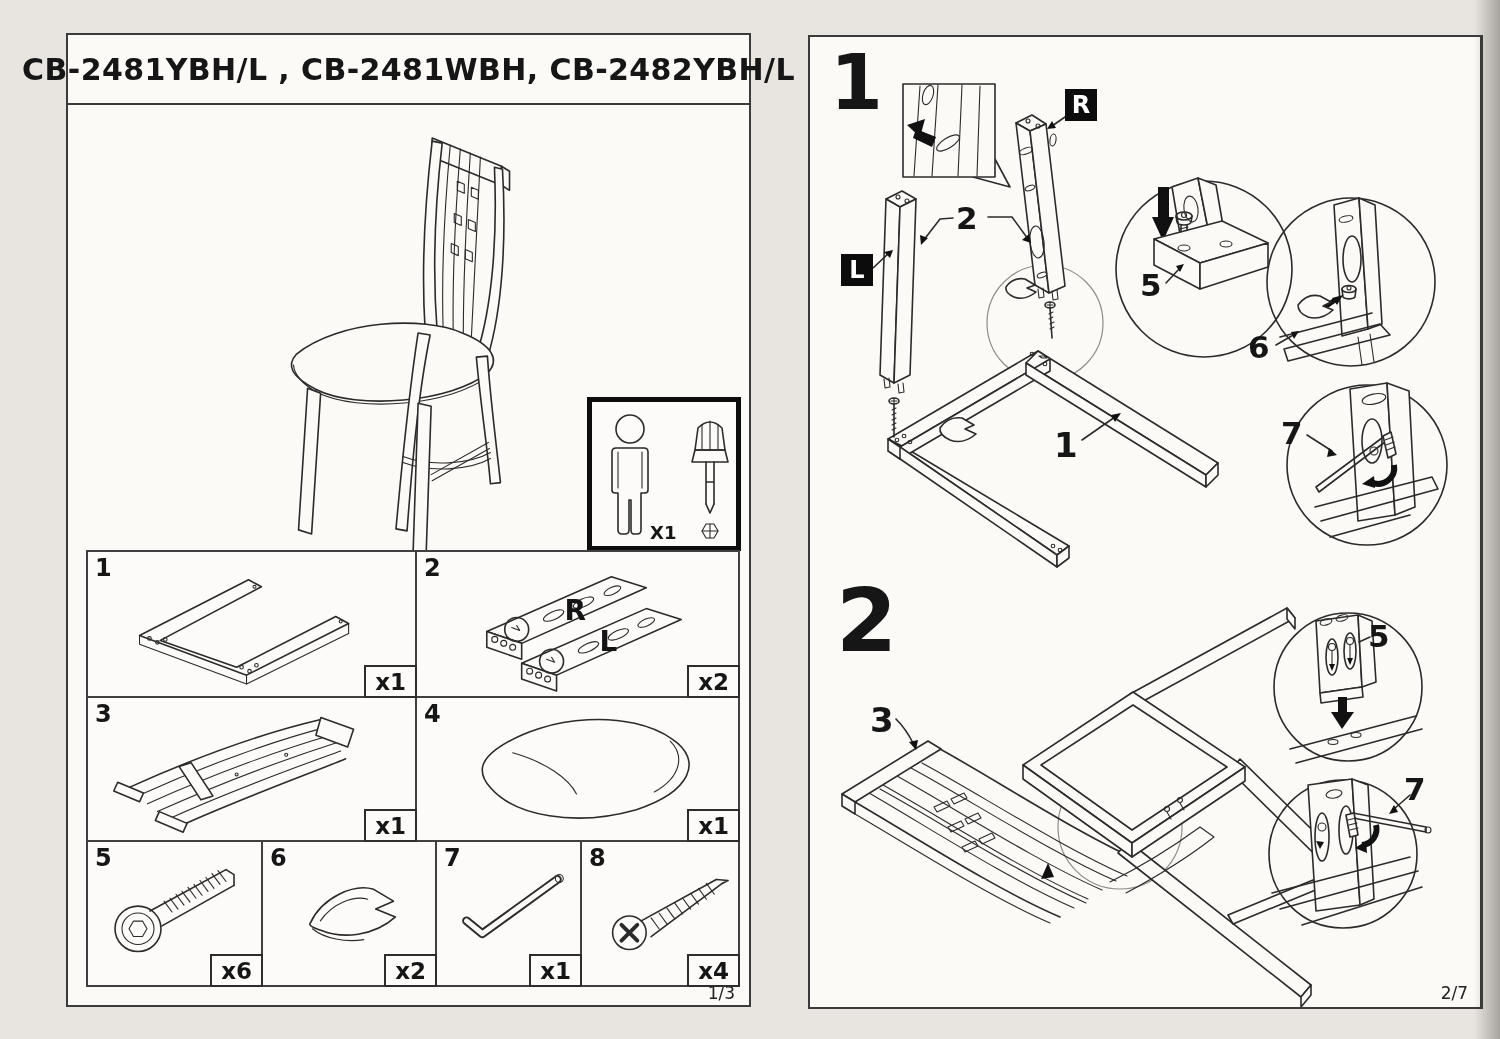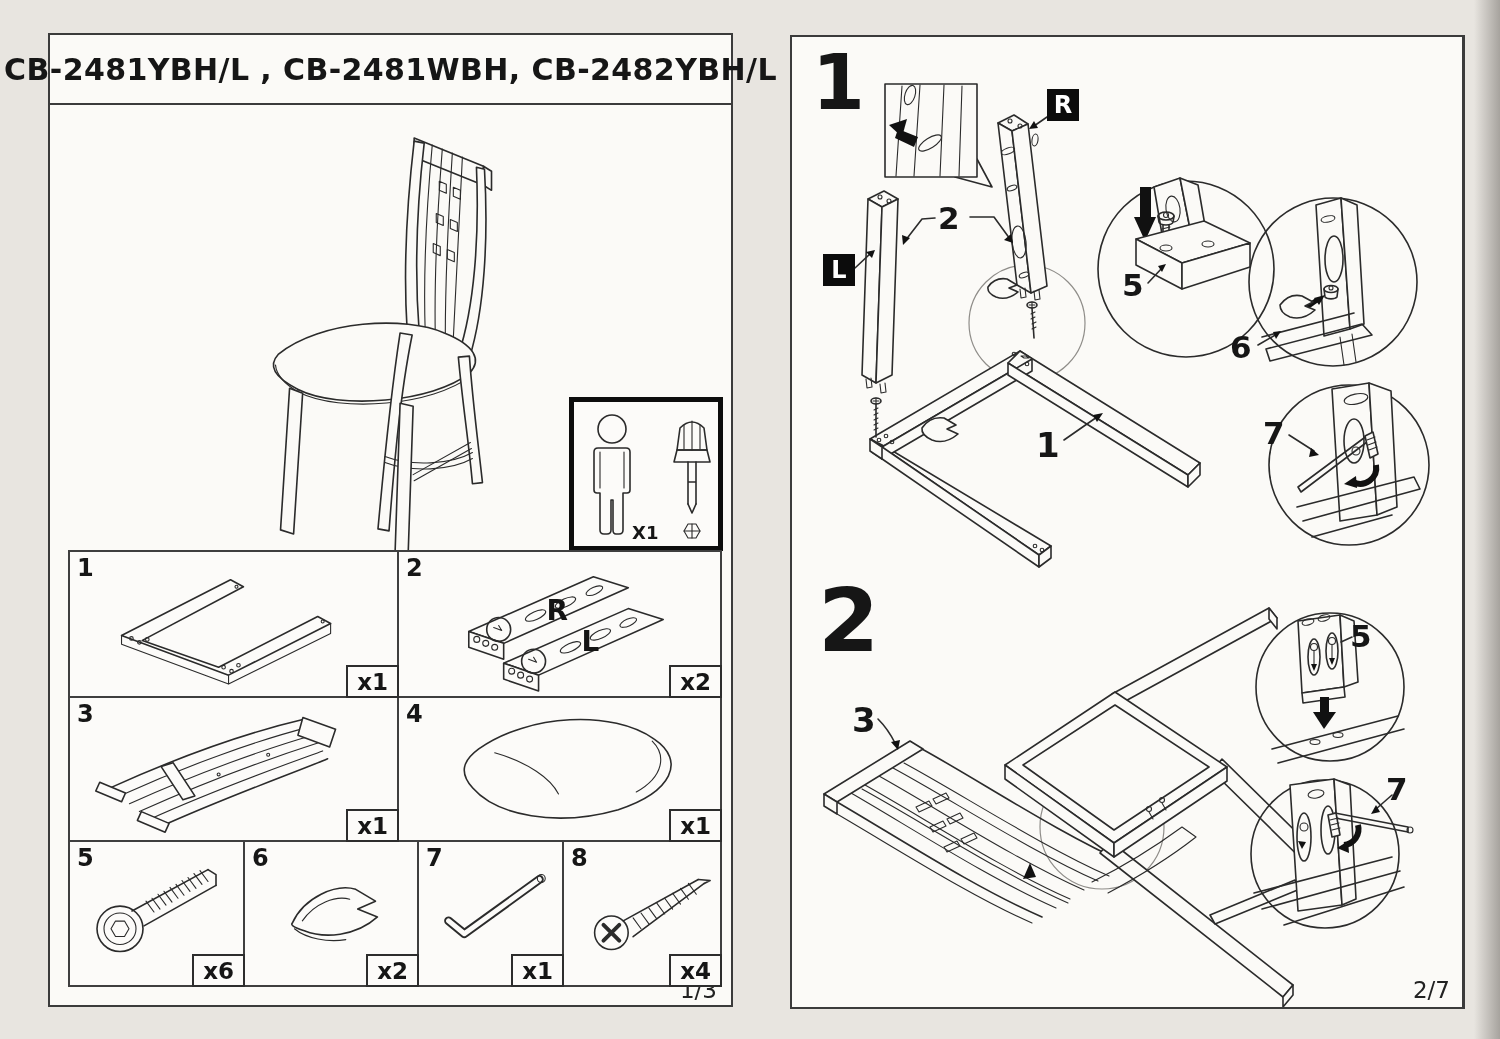--- a/index.html
+++ b/index.html
@@ -1,28 +1,28 @@
 <!DOCTYPE html>
 <html><head>
 <meta charset="utf-8">
 <style>
   html,body{margin:0;padding:0;background:#d8d5d0;}
   *{box-sizing:border-box;}
   .stage{position:relative;width:1500px;height:1039px;background:#e8e5e0;overflow:hidden;
          font-family:"DejaVu Sans","Liberation Sans",sans-serif;color:#161616;}
   .paper-edge{position:absolute;right:0;top:0;width:26px;height:100%;
          background:linear-gradient(to right,rgba(0,0,0,0),rgba(60,55,50,.38));}
-  .page{position:absolute;background:#fbfaf7;border:2px solid #3b3b3b;}
+  .page{position:absolute;background:#fbfaf7;border:2px solid #3b3b3b;margin-left:18px;}
   .page-left{left:48px;top:33px;width:685px;height:974px;}
   .page-right{left:790px;top:35px;width:675px;height:974px;border-right-width:3px;}
   .title-bar{position:absolute;left:0;top:0;right:0;height:70px;border-bottom:2px solid #3b3b3b;
          display:flex;align-items:center;justify-content:center;
          font-size:30px;font-weight:bold;letter-spacing:.4px;white-space:nowrap;}
   .abs{position:absolute;}
-  .pageno{position:absolute;font-size:23px;color:#222;}
+  .pageno{position:absolute;font-size:17px;color:#222;}
   .pn-left{right:14px;bottom:2px;}
   .pn-right{right:12px;bottom:4px;}
   
   .tools-box{position:absolute;left:519px;top:362px;width:154px;height:154px;
          border:5px solid #0d0d0d;background:#fcfbf9;}
   .tools-qty{position:absolute;left:58px;bottom:3px;font-size:18px;font-weight:bold;}
   
   .parts-grid{position:absolute;left:18px;top:515px;width:654px;height:437px;border:2px solid #3f3f3f;}
   .cell{position:absolute;background:#fcfbf9;}
   .bl{border-left:2px solid #3f3f3f;}

